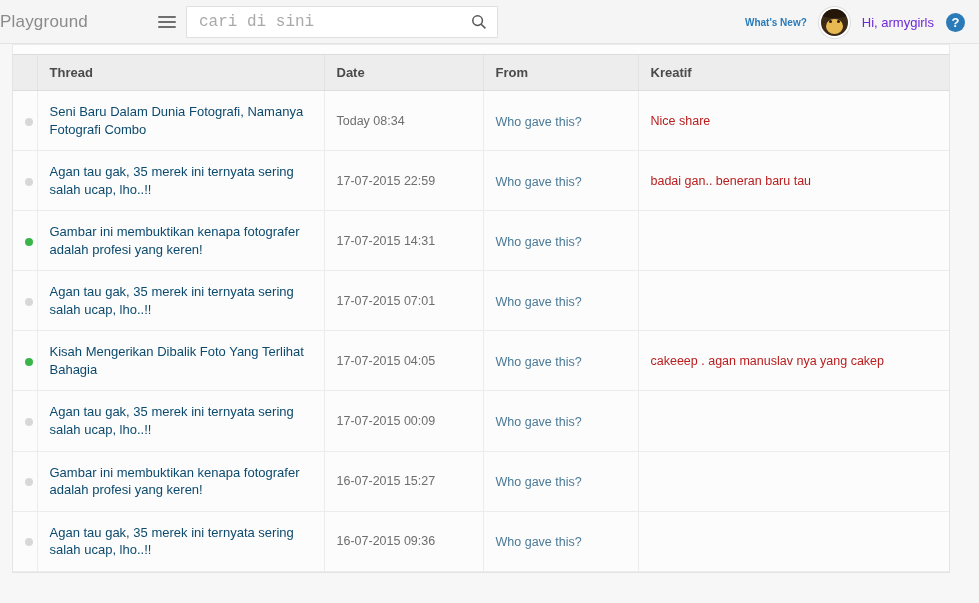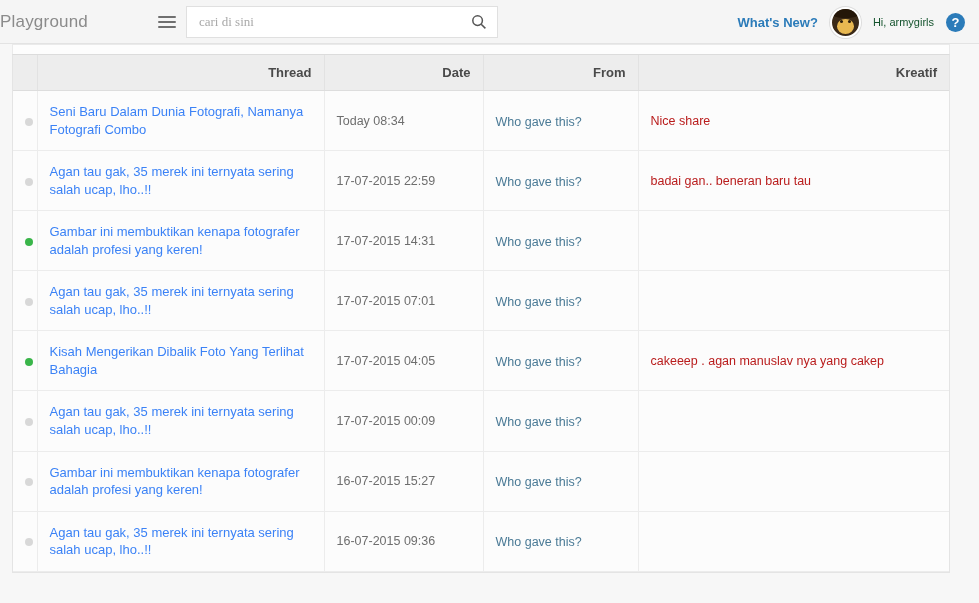--- a/index.html
+++ b/index.html
@@ -67,23 +67,23 @@
     display: flex;
     align-items: center;
   }
   .search-box input {
     flex: 1;
     height: 30px;
     border: 0;
     outline: 0;
     background: transparent;
     padding: 0 34px 0 12px;
-    font-size: 13px;
+    font-size: 16px;
     color: #a16207;
-    font-family: Liberation Serif, serif;
+    font-family: Liberation Mono, monospace;
   }
   .search-box input::placeholder { color: #a9a9a9; }
   .search-icon {
     position: absolute;
     right: 10px;
     top: 7px;
     width: 16px;
     height: 16px;
     cursor: pointer;
   }
@@ -92,21 +92,21 @@
   .nav-right {
     position: absolute;
     right: 14px;
     top: 0;
     height: 44px;
     display: flex;
     align-items: center;
     gap: 12px;
   }
   .whatsnew {
-    font-size: 13px;
+    font-size: 10px;
     font-weight: bold;
     color: #2b7bb9;
     cursor: pointer;
     white-space: nowrap;
   }
   .avatar {
     width: 27px;
     height: 27px;
     border-radius: 50%;
     overflow: hidden;
@@ -139,22 +139,22 @@
   .avatar .eye.r { right: 8px; }
   .avatar .hair {
     position: absolute;
     left: 0; top: 0;
     width: 100%;
     height: 36%;
     background: #241608;
     border-radius: 50% 50% 40% 40%;
   }
   .greeting {
-    font-size: 11px;
-    color: #14532d;
+    font-size: 13px;
+    color: #6d28d9;
     white-space: nowrap;
     cursor: pointer;
   }
   .help-icon {
     width: 19px;
     height: 19px;
     border-radius: 50%;
     background: #2b7bb9;
     color: #fff;
     font-size: 13px;
@@ -204,21 +204,21 @@
     table-layout: fixed;
     background: #fcfcfc;
   }
   table.threads th {
     background: #ededed;
     border-bottom: 1px solid #dddddd;
     border-right: 1px solid #e2e2e2;
     font-size: 13px;
     font-weight: bold;
     color: #4a4a4a;
-    text-align: right;
+    text-align: left;
     padding: 10px 12px;
     height: 20px;
     box-sizing: border-box;
   }
   table.threads th.col-dot {
     padding: 0;
     width: 24px;
     border-right: 1px solid #e2e2e2;
   }
   table.threads th:last-child { border-right: none; }
@@ -243,21 +243,21 @@
     display: inline-block;
     width: 8px;
     height: 8px;
     border-radius: 50%;
     background: #d8d8d8;
   }
   .dot.unread { background: #3ab54a; }
 
   .thread-link {
     font-size: 13px;
-    color: #3b82f6;
+    color: #0c4a6e;
     line-height: 1.35;
     cursor: pointer;
     display: block;
   }
   .date-cell {
     font-size: 12.5px;
     color: #6e6e6e;
     white-space: nowrap;
   }
   .from-link {

